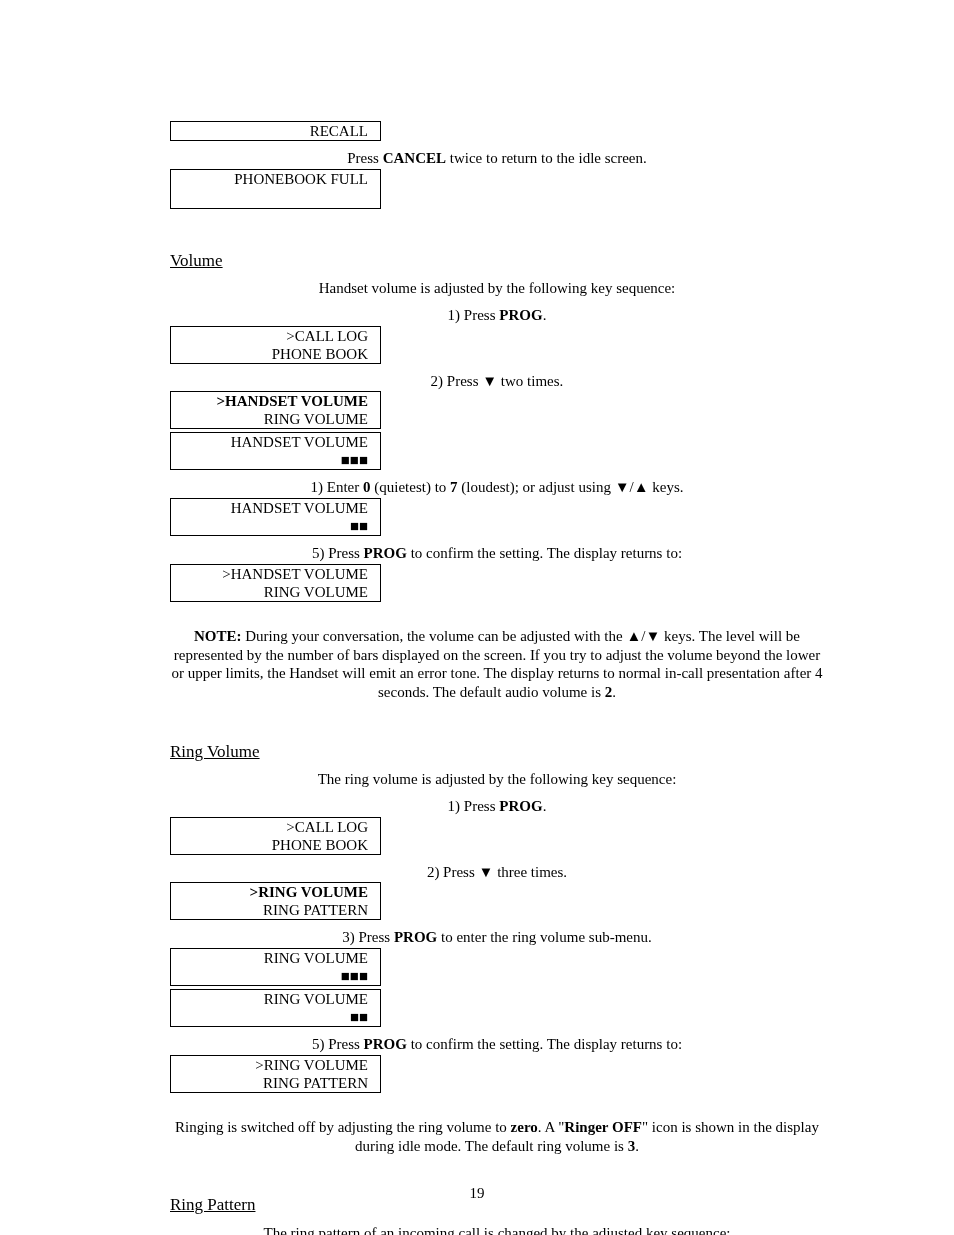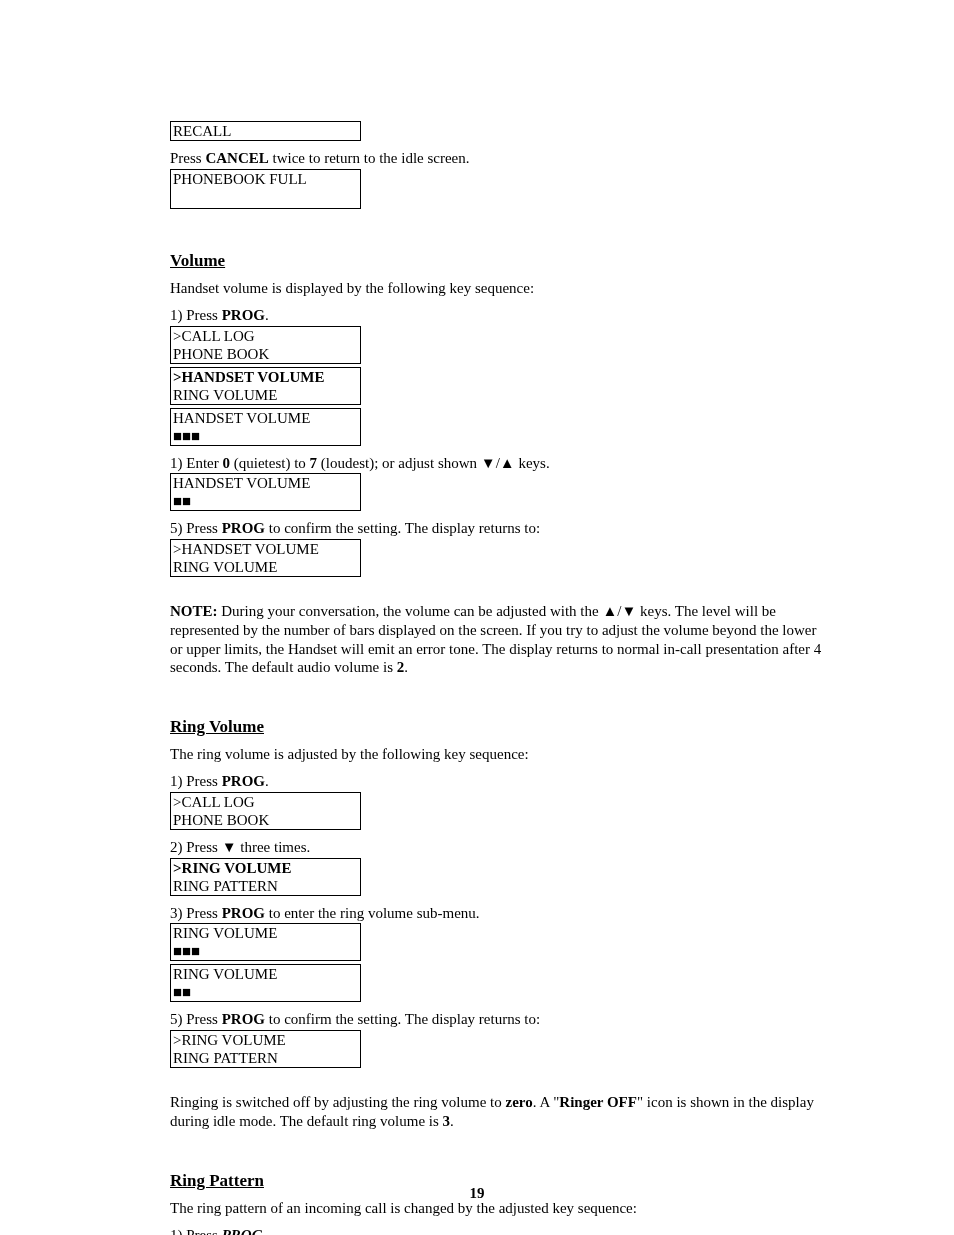--- a/index.html
+++ b/index.html
@@ -14,75 +14,76 @@
   .page {
     width:954px;
     height:1235px;
     box-sizing:border-box;
     padding:120px 130px 0 170px;
     position:relative;
   }
   .lcd {
     border:1px solid #000;
     width:185px;
-    padding:0 2px;
+    padding:0 12px;
     line-height:1.2;
     margin:1px 0 3px 0;
+    text-align:right;
   }
   .tall { padding-bottom:20px; }
   h2.sec {
     font-size:17px;
-    font-weight:bold;
+    font-weight:normal;
     text-decoration:underline;
     margin:0 0 1px 0;
   }
-  p { margin:8px 0 1px 0; }
+  p { margin:8px 0 1px 0;text-align:center; }
   .gap { height:38px; }
   .gap-sm { height:14px; }
   b { font-weight:bold; }
   .pagenum {
     position:absolute;
     bottom:32px;
     left:0; right:0;
     text-align:center;
     font-size:15px;
-    font-weight:bold;
   }
 </style>
 </head>
 <body>
 
 <div class="page">
 
   <div class="lcd">
     <div> RECALL</div>
   </div>
   <p><span>Press </span><b>CANCEL</b><span> twice to return to the idle screen.</span></p>
   <div class="lcd tall">
     <div>PHONEBOOK FULL</div>
   </div>
 
   <div class="gap"></div>
 
   <h2 class="sec">Volume</h2>
-  <p>Handset volume is displayed by the following key sequence:</p>
+  <p>Handset volume is adjusted by the following key sequence:</p>
   <p><span>1) Press </span><b>PROG</b><span>.</span></p>
   <div class="lcd">
     <div>&gt;CALL LOG</div>
     <div> PHONE BOOK</div>
   </div>
+  <p>2) Press ▼ two times.</p>
   <div class="lcd">
     <div><b>&gt;HANDSET VOLUME</b></div>
     <div> RING VOLUME</div>
   </div>
   <div class="lcd">
     <div>HANDSET VOLUME</div>
     <div>■■■</div>
   </div>
-  <p><span>1) Enter </span><b>0</b><span> (quietest) to </span><b>7</b><span> (loudest); or adjust shown ▼/▲ keys.</span></p>
+  <p><span>1) Enter </span><b>0</b><span> (quietest) to </span><b>7</b><span> (loudest); or adjust using ▼/▲ keys.</span></p>
   <div class="lcd">
     <div>HANDSET VOLUME</div>
     <div>■■</div>
   </div>
   <p><span>5) Press </span><b>PROG</b><span> to confirm the setting.  The display returns to:</span></p>
   <div class="lcd">
     <div>&gt;HANDSET VOLUME</div>
     <div> RING VOLUME</div>
   </div>
 

